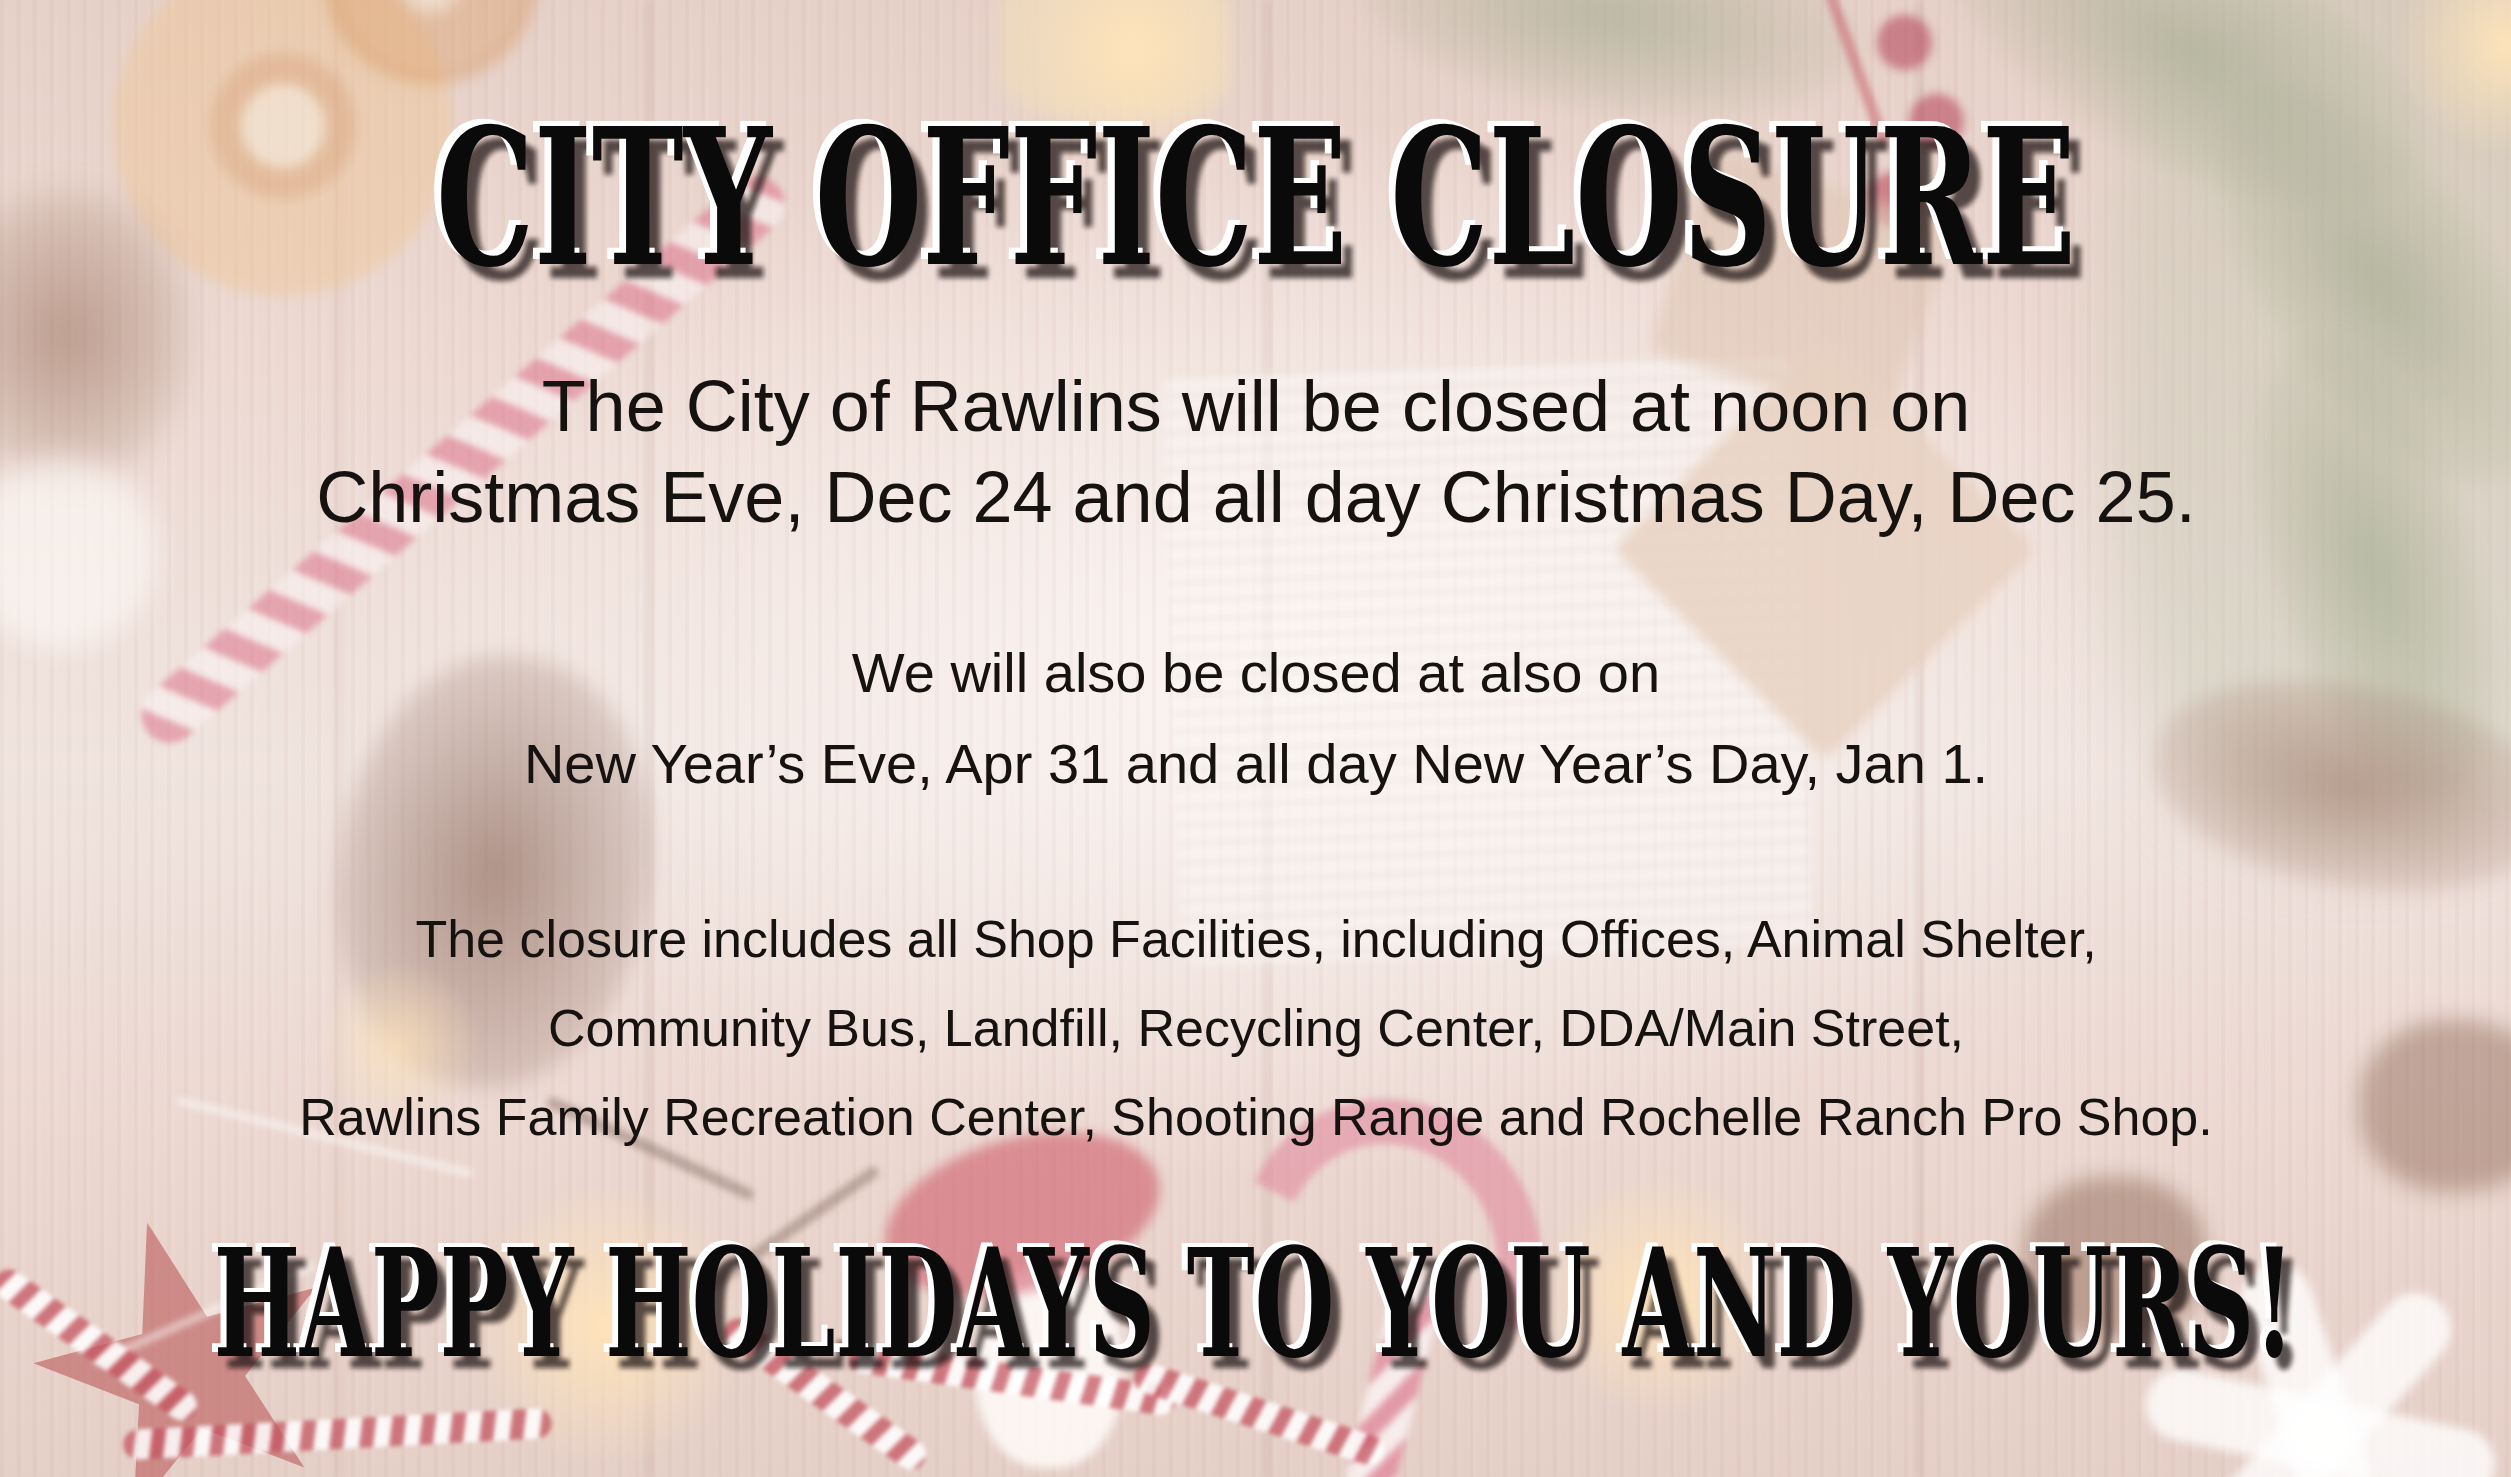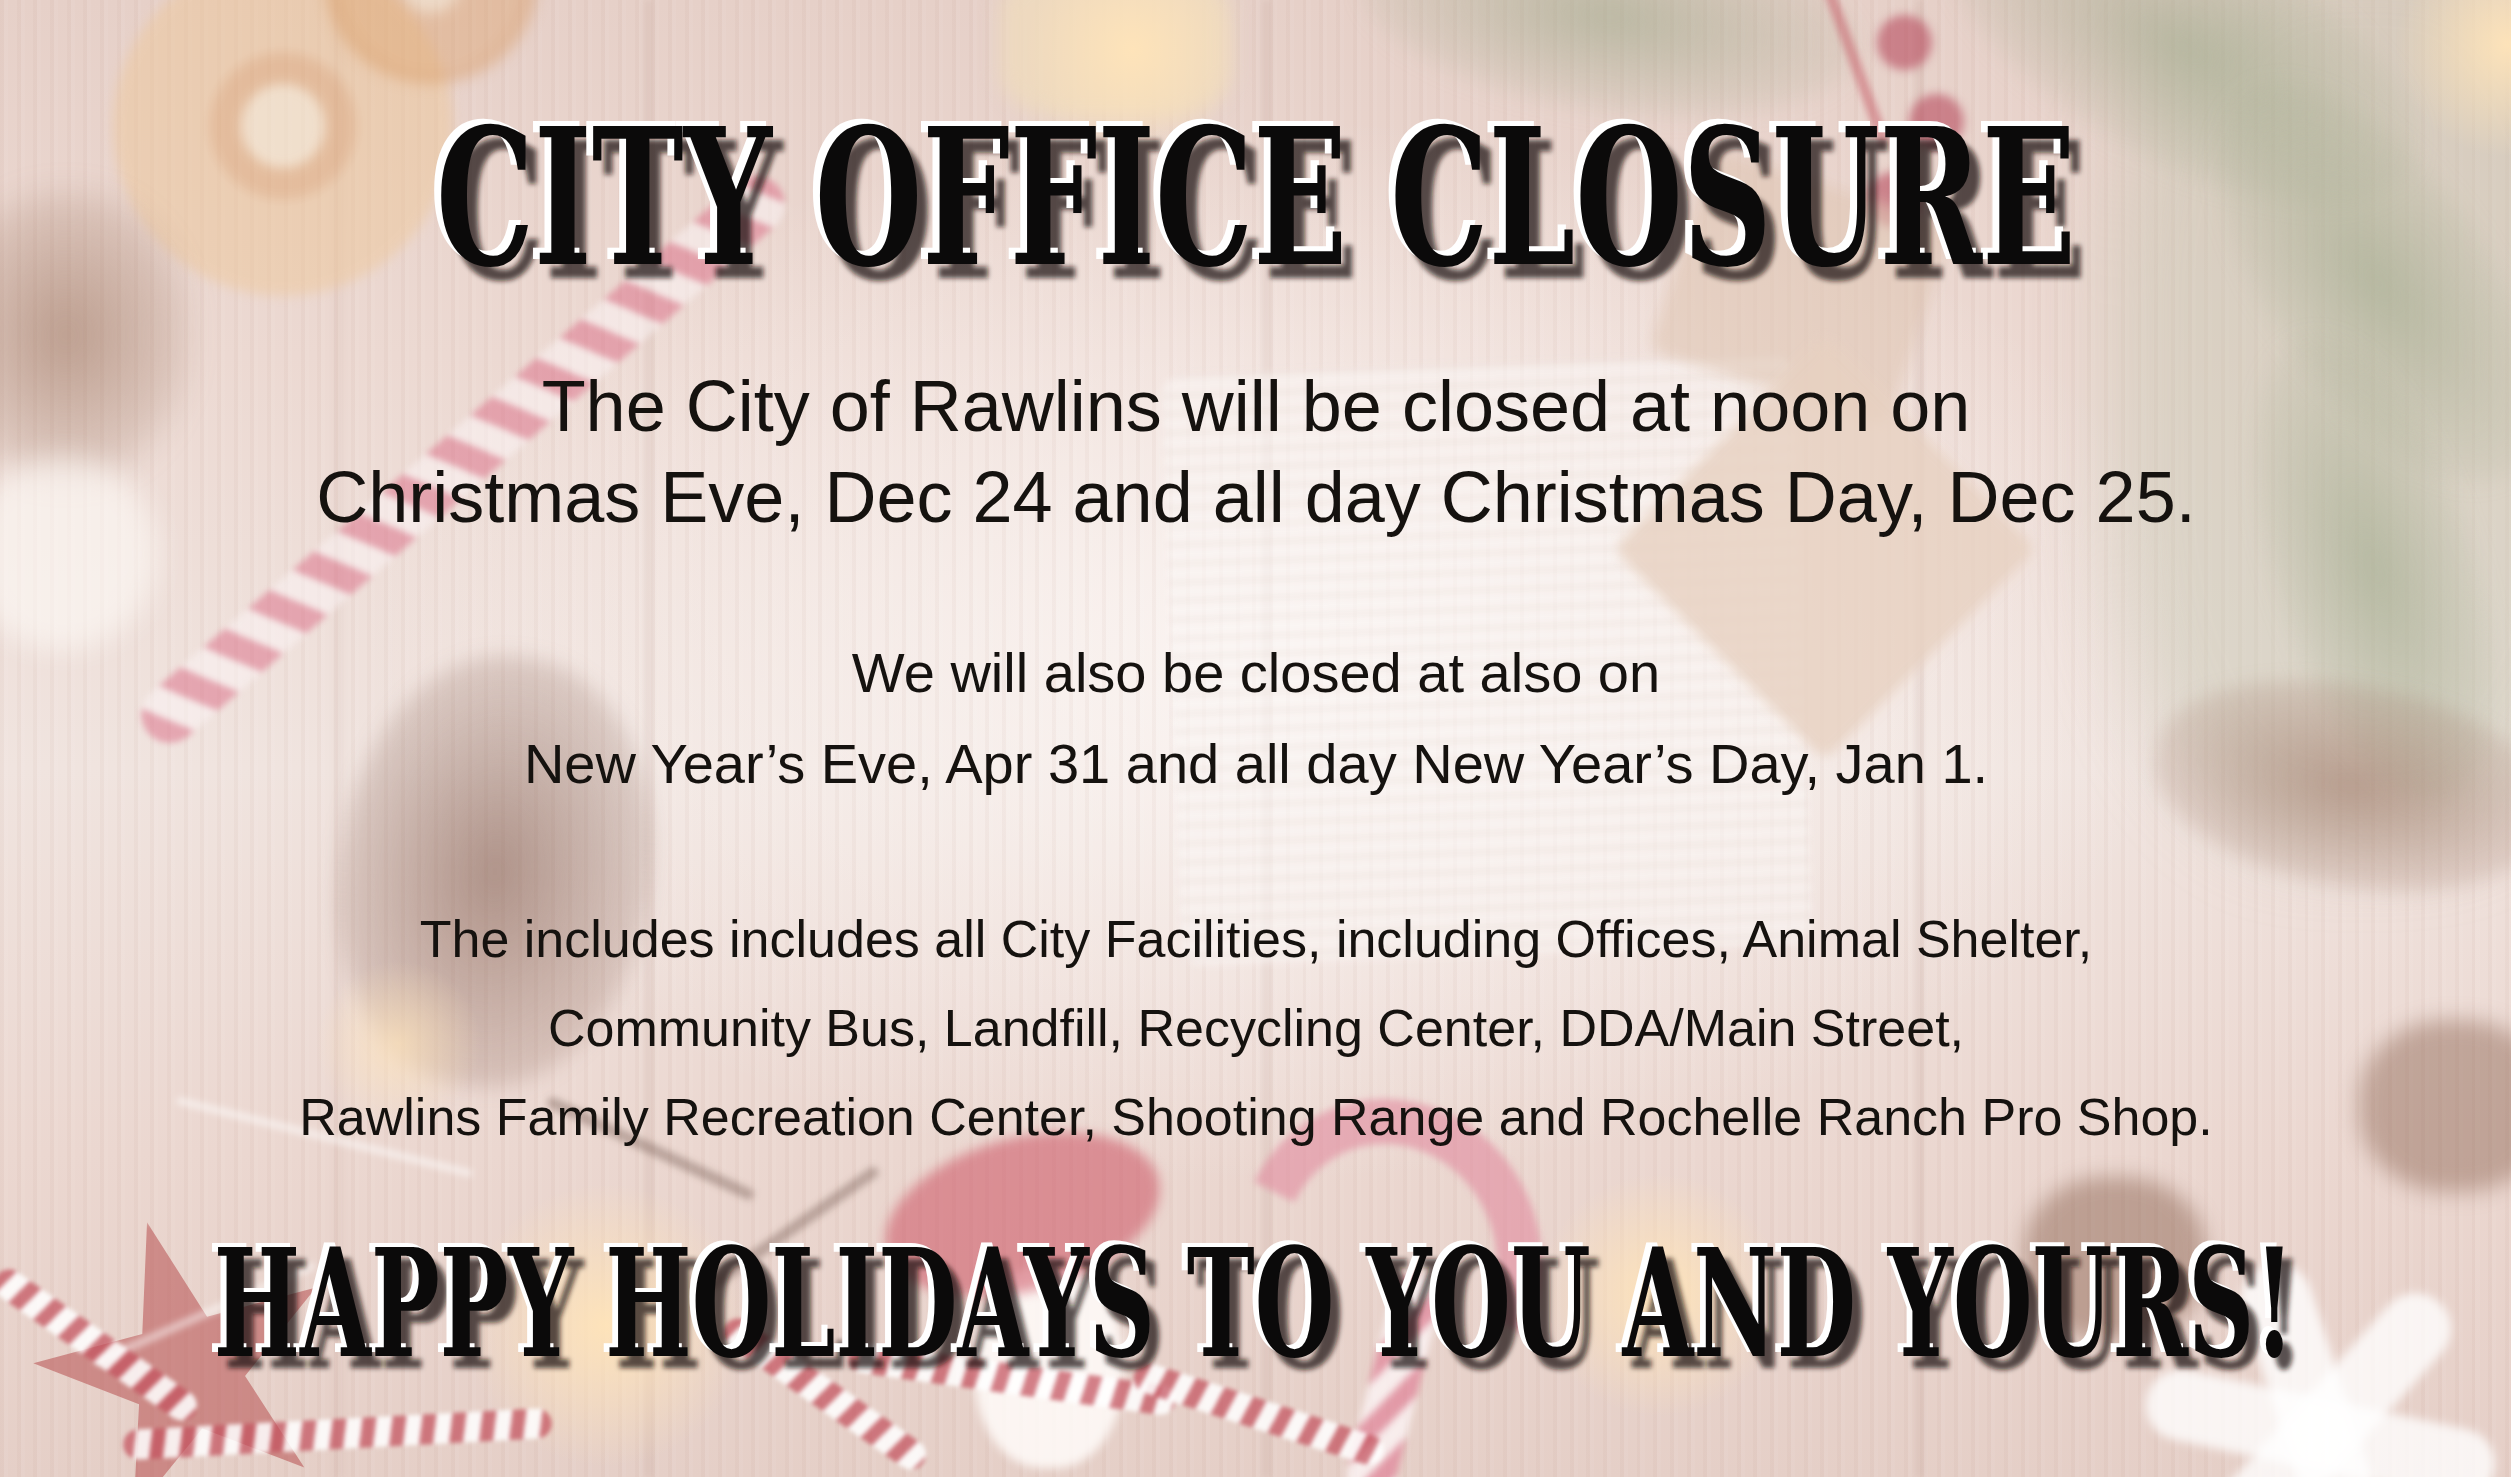--- a/index.html
+++ b/index.html
@@ -160,19 +160,19 @@
 
   <div class="para p1">
     <div>The City of Rawlins will be closed at noon on</div>
     <div>Christmas Eve, Dec 24 and all day Christmas Day, Dec 25.</div>
   </div>
   <div class="para p2">
     <div>We will also be closed at also on</div>
     <div>New Year’s Eve, Apr 31 and all day New Year’s Day, Jan 1.</div>
   </div>
   <div class="para p3">
-    <div>The includes includes all City Facilities, including Offices, Animal Shelter,</div>
+    <div>The closure includes all Shop Facilities, including Offices, Animal Shelter,</div>
     <div>Community Bus, Landfill, Recycling Center, DDA/Main Street,</div>
     <div>Rawlins Family Recreation Center, Shooting Range and Rochelle Ranch Pro Shop.</div>
   </div>
 
 </div>
 
 
 </body></html>

